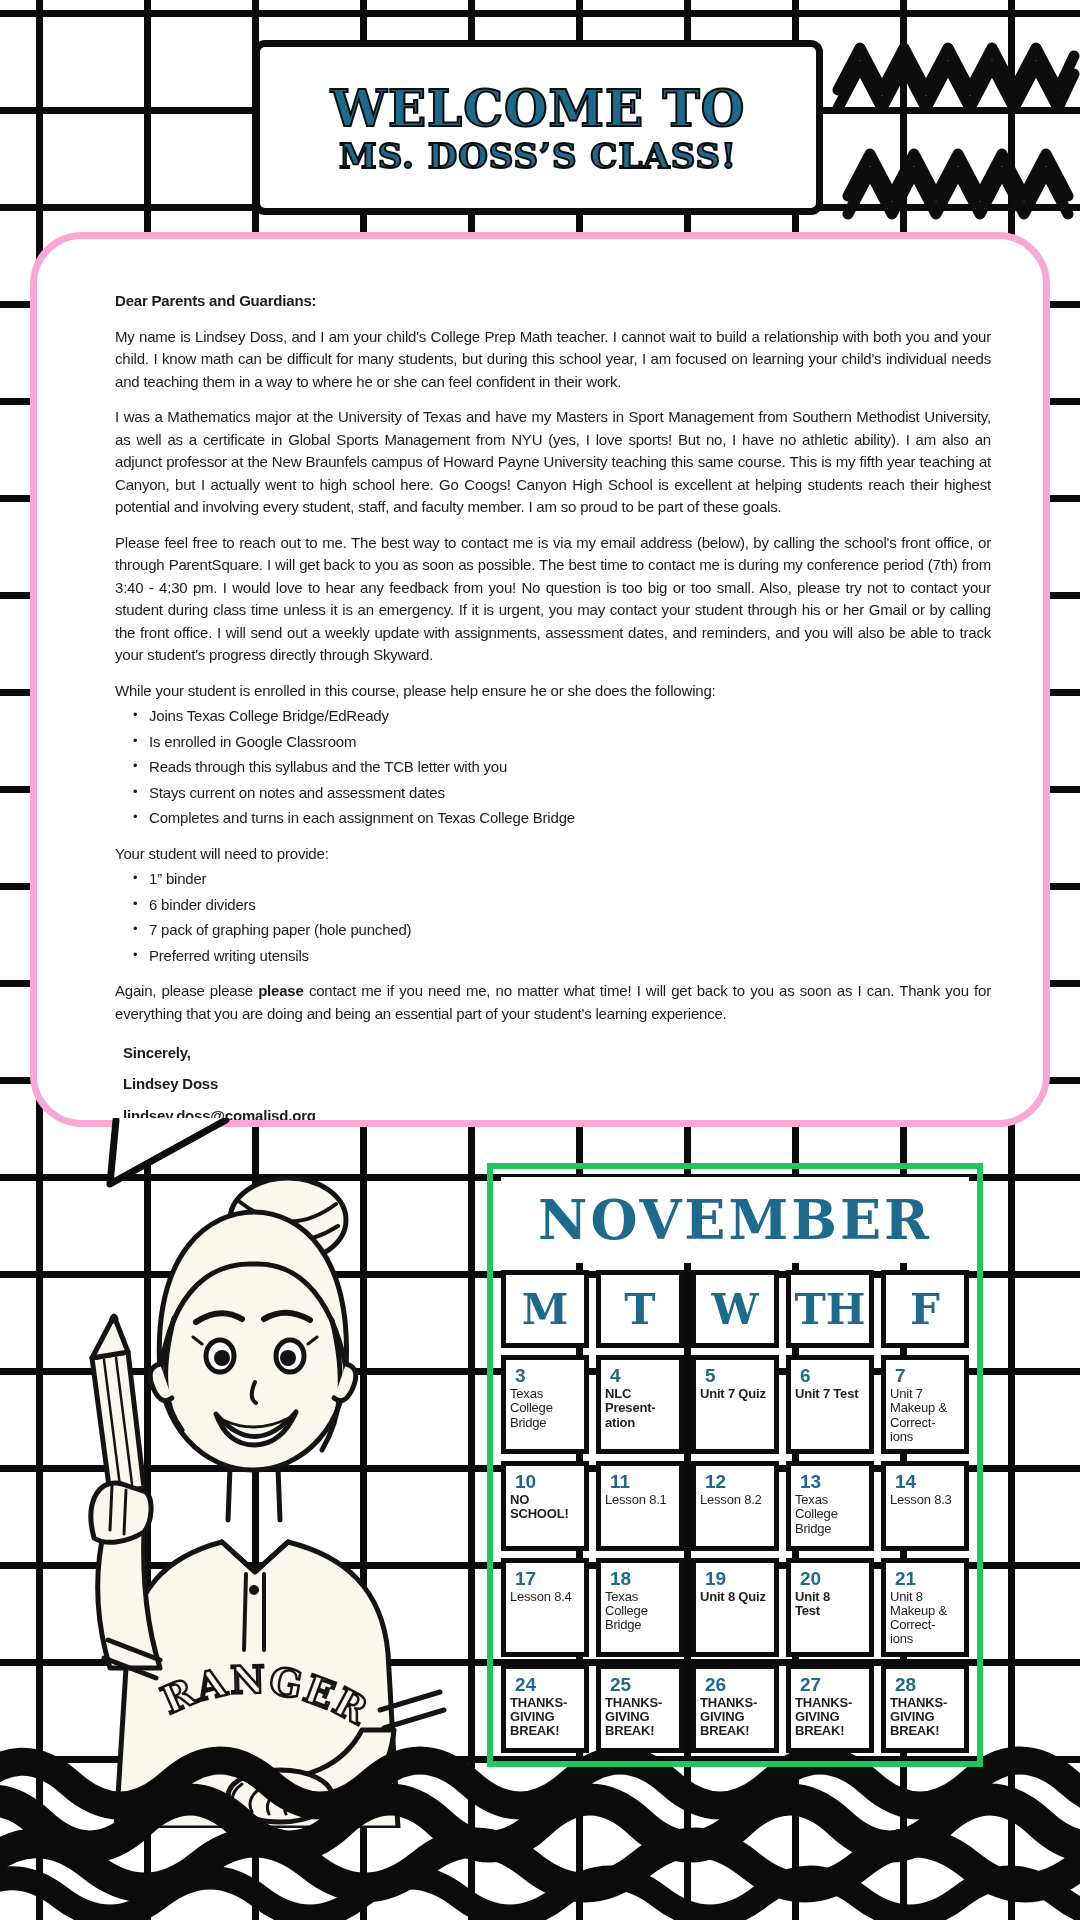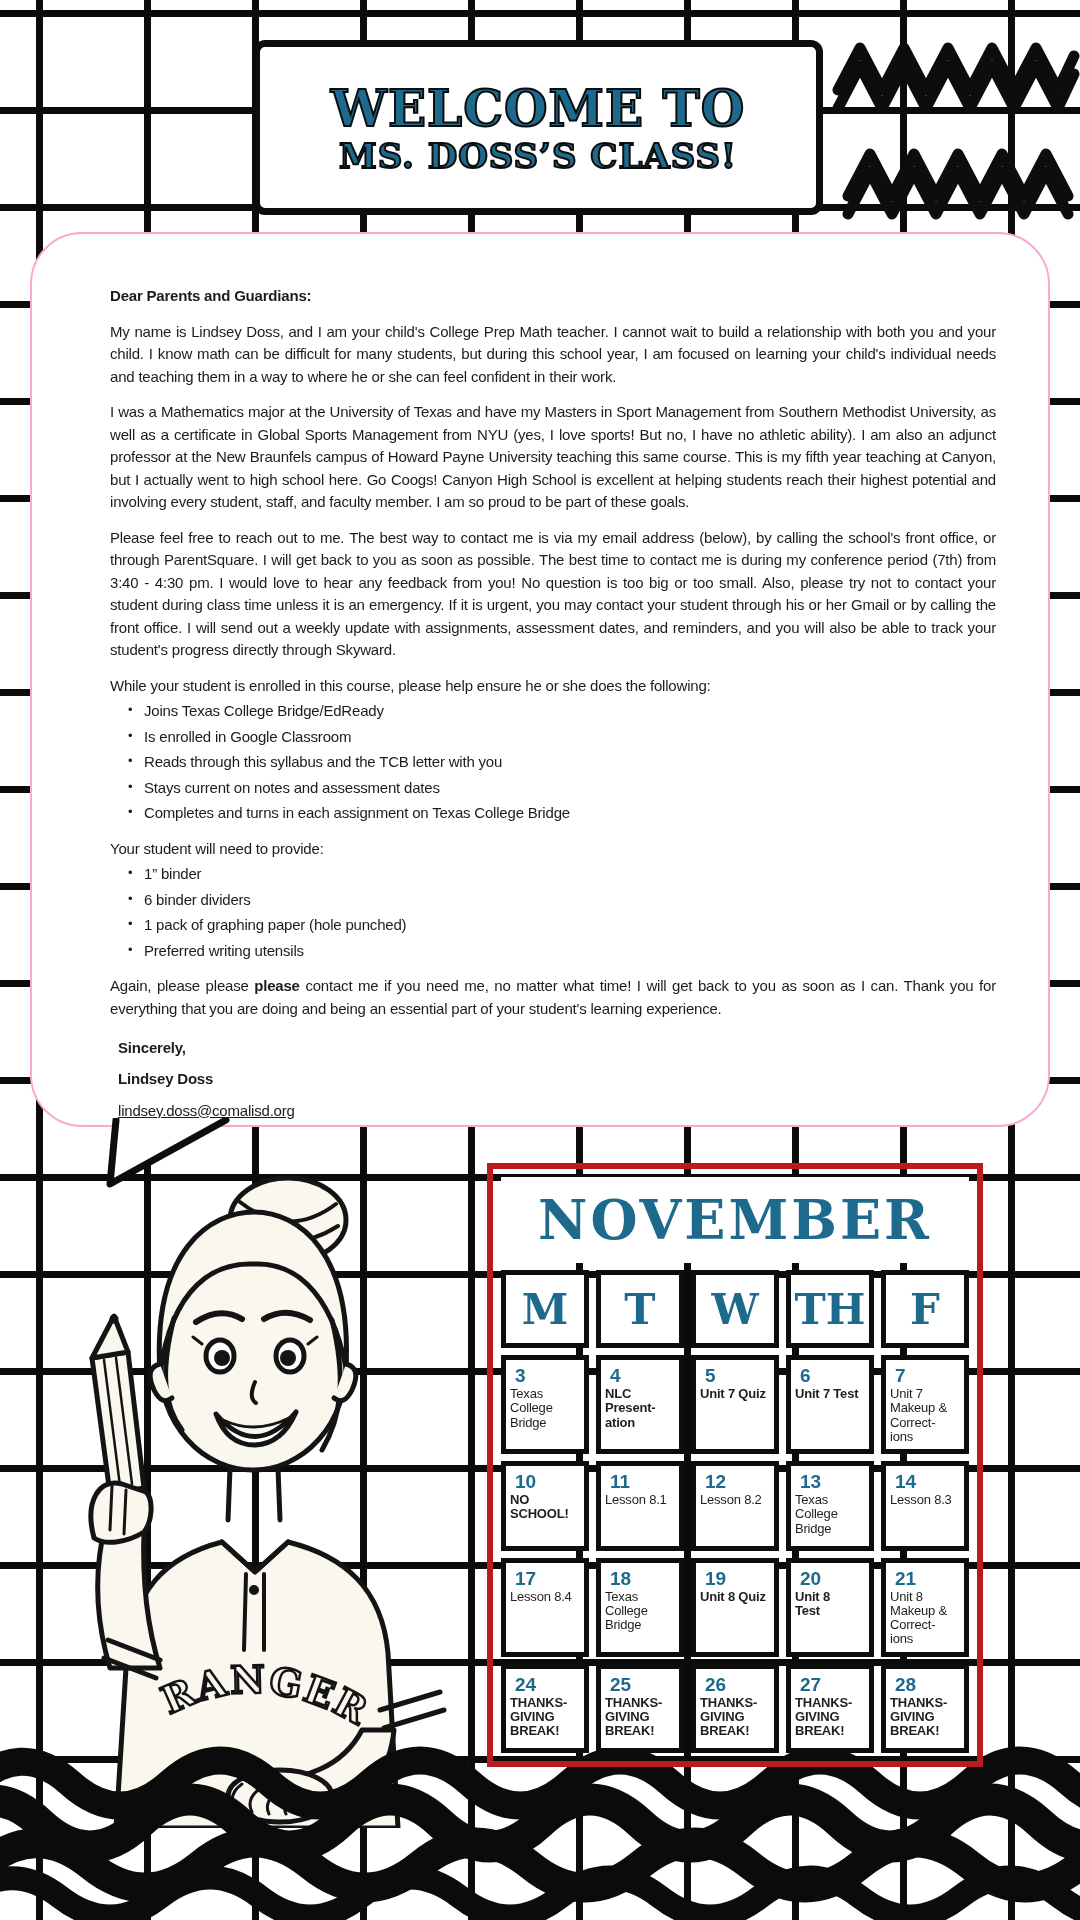--- a/index.html
+++ b/index.html
@@ -12,36 +12,36 @@
     background-position:-65px 0, 0 -80px;}
   .banner{position:absolute;left:253px;top:40px;width:570px;height:175px;background:#fff;
     border:7px solid #0d0d0d;border-radius:12px;z-index:6;box-sizing:border-box;
     display:flex;flex-direction:column;align-items:center;justify-content:center;}
   .banner-line{font-family:"DejaVu Serif",serif;font-weight:700;color:#1d6a8d;
     -webkit-text-stroke:2px #0d0d0d;text-shadow:0 0 1px #0d0d0d;letter-spacing:1px;line-height:1.14;text-align:center;}
   .banner-line.l1{font-size:50px;}
   .banner-line.l2{font-size:34px;}
   .squiggle{position:absolute;z-index:4;}
   .bubble{position:absolute;left:30px;top:232px;width:1020px;height:895px;background:#fff;
-    border:2px solid #f9a8d4;border-radius:52px;z-index:5;box-sizing:border-box;
+    border:7px solid #f9a8d4;border-radius:52px;z-index:5;box-sizing:border-box;
     padding:38px 52px 8px 78px;overflow:hidden;}
   .letter{font-size:15px;line-height:1.5;color:#1c1c1c;text-align:justify;letter-spacing:-0.2px;}
   .letter p{margin:13px 0;}
   .salutation{font-weight:700;}
   .letter ul{margin:2px 0 13px;padding:0 0 0 34px;list-style:none;}
   .letter li{margin:3px 0;position:relative;}
   .letter li::before{content:"•";position:absolute;left:-16px;top:0;font-size:13px;}
   .supplies li{font-weight:400;}
   .sig p{margin:8px;font-weight:700;line-height:1.55;}
-  .email{font-weight:400;text-decoration:underline;color:#1c1c1c;}
+  .email{font-weight:700;text-decoration:underline;color:#1c1c1c;}
   .tail{position:absolute;left:100px;top:1118px;z-index:7;}
   .teacher{position:absolute;left:50px;top:1168px;z-index:10;}
   .scribble{position:absolute;left:0;top:1728px;z-index:15;}
   .calendar{position:absolute;left:487px;top:1163px;width:496px;height:604px;z-index:20;
-    border:6px solid #b91c1c;box-sizing:border-box;display:grid;
+    border:6px solid #22c55e;box-sizing:border-box;display:grid;
     grid-template-rows:86px 78px 1fr 1fr 1fr 1fr;gap:7px;padding:8px;}
   .cal-title{background:#fff;display:flex;align-items:center;justify-content:center;
     font-family:"DejaVu Serif",serif;font-weight:700;font-size:54px;color:#1d6a8d;letter-spacing:3px;}
   .cal-days,.cal-week{display:grid;grid-template-columns:repeat(5,1fr);gap:7px;}
   .cal-day{background:#fff;border:5px solid #0d0d0d;display:flex;align-items:center;justify-content:center;
     font-family:"DejaVu Serif",serif;font-weight:700;font-size:42px;color:#1d6a8d;}
   .cal-cell{background:#fff;border:5px solid #0d0d0d;box-sizing:border-box;padding:5px 4px;overflow:hidden;}
   .cal-date{color:#1d6a8d;font-weight:700;font-size:19px;line-height:1;margin:1px 0 2px 5px;}
   .cal-event{font-size:13px;line-height:1.1;color:#1f1f1f;white-space:pre-line;letter-spacing:-0.2px;}
   .cal-event.bold{font-weight:700;}
@@ -80,21 +80,21 @@
       <li>Joins Texas College Bridge/EdReady</li>
       <li>Is enrolled in Google Classroom</li>
       <li>Reads through this syllabus and the TCB letter with you</li>
       <li>Stays current on notes and assessment dates</li>
       <li>Completes and turns in each assignment on Texas College Bridge</li>
     </ul>
     <p style="margin-bottom:2px;">Your student will need to provide:</p>
     <ul class="supplies">
       <li>1” binder</li>
       <li>6 binder dividers</li>
-      <li>1 pack of graphing paper (hole punched)</li>
+      <li>7 pack of graphing paper (hole punched)</li>
       <li>Preferred writing utensils</li>
     </ul>
     <p><span>Again, please please </span><b>please</b><span> contact me if you need me, no matter what time! I will get back to you as soon as I can. Thank you for everything that you are doing and being an essential part of your student's learning experience.</span></p>
     <div class="sig" style="margin-top:16px;">
       <p>Sincerely,</p>
       <p>Lindsey Doss</p>
       <p><a class="email">lindsey.doss@comalisd.org</a></p>
     </div>
   </div>
 </div>

